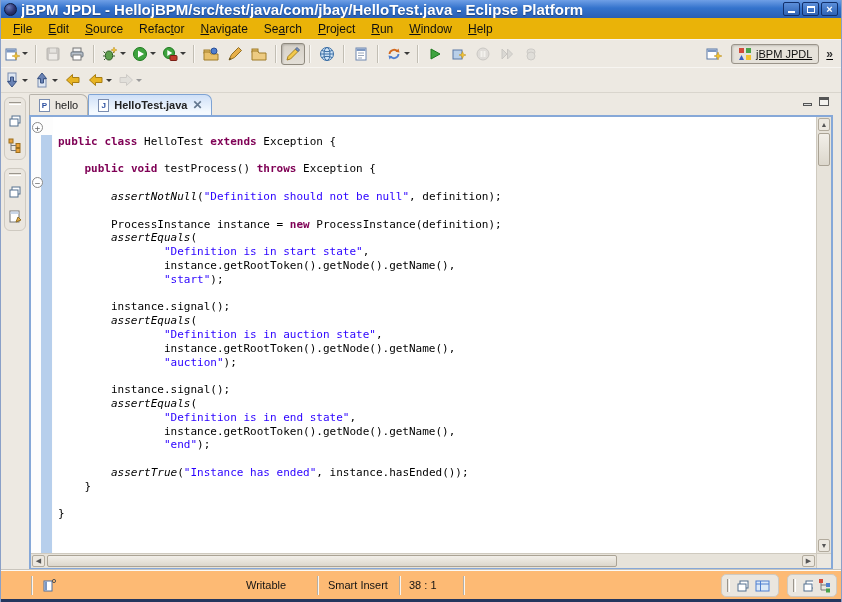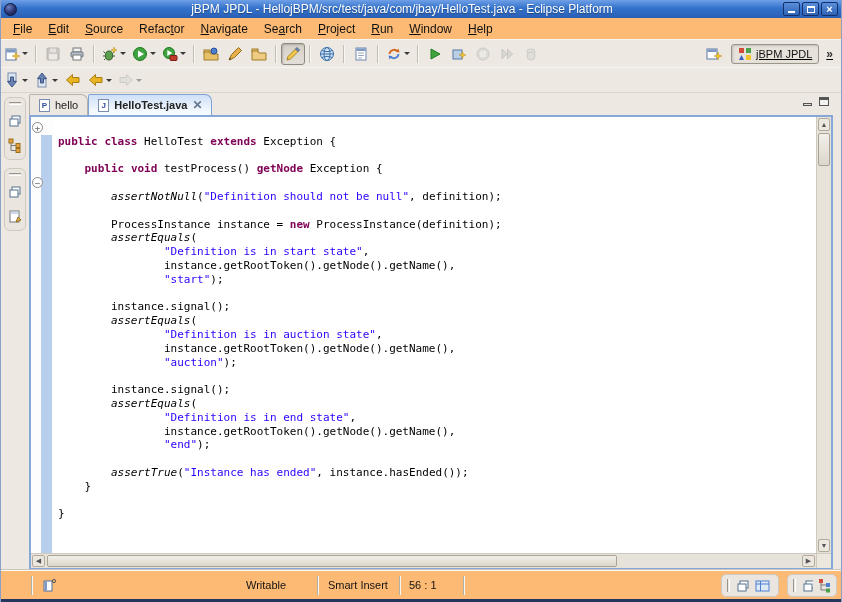--- a/index.html
+++ b/index.html
@@ -8,31 +8,31 @@
   .win { position:relative; width:842px; height:602px; background:#ede9e2;
          border-left:1px solid #8aa0c8; border-right:1px solid #8aa0c8; }
 
   
   .titlebar { position:absolute; left:0; top:0; right:0; height:18px;
     background:linear-gradient(#6f9fe6 0%,#3473cc 45%,#2a5fb4 100%);
     display:flex; align-items:center; }
   .app-icon { width:13px; height:13px; margin:0 4px 0 3px; border-radius:50%;
     background:radial-gradient(circle at 35% 30%, #6d7fc0 0%, #2a3370 55%, #141b44 100%);
     border:1px solid #101a3e; }
-  .title { flex:1; text-align:center; color:#fff; font-size:12px; font-weight:normal;
+  .title { flex:1; color:#fff; font-size:15px; font-weight:bold;
     text-shadow:0 1px 1px rgba(0,0,0,.35); white-space:nowrap; overflow:hidden; }
   .winbtns { display:flex; gap:2px; margin-right:3px; }
   .wbtn { width:17px; height:14px; border:1px solid #12306b; border-radius:2px;
     background:linear-gradient(#5b8ed9,#2f63b5); display:flex; align-items:center; justify-content:center; }
   .glyph-min { width:7px; height:2px; background:#fff; margin-top:6px; }
   .glyph-max { width:8px; height:7px; border:1px solid #fff; border-top:2px solid #fff; }
   .glyph-x { color:#fff; font-size:11px; font-weight:bold; line-height:10px; }
 
   
-  .menubar { position:absolute; left:0; top:18px; right:0; height:21px; background:#fdba74;
+  .menubar { position:absolute; left:0; top:18px; right:0; height:21px; background:#eab308;
     display:flex; align-items:center; padding-left:4px; }
   .menu-item { font-size:12px; color:#111; padding:2px 8px; cursor:default; }
 
   
   .toolbar { position:absolute; left:0; right:0; background:#ede9e2; display:flex; align-items:center;
     border-top:1px solid #f7f5f1; }
   .tb1 { top:39px; height:28px; }
   .tb2 { top:67px; height:26px; border-bottom:1px solid #d9d5cd; }
   .tbi { height:22px; min-width:24px; padding:0 2px; display:flex; align-items:center; justify-content:center;
     border:1px solid transparent; border-radius:3px; }
@@ -389,21 +389,21 @@
           <div id="folds">
               <div class="fold" style="top: 5px;">+</div>
               <div class="fold" style="top: 60.2px;">−</div>
             </div>
         </div>
         <div class="codewrap">
           <div id="code">
               <div class="cl"></div>
               <div class="cl"><span class="kw">public</span><span> </span><span class="kw">class</span><span> HelloTest </span><span class="kw">extends</span><span> Exception {</span></div>
               <div class="cl"></div>
-              <div class="cl"><span>    </span><span class="kw">public</span><span> </span><span class="kw">void</span><span> testProcess() </span><span class="kw">getNode</span><span> Exception {</span></div>
+              <div class="cl"><span>    </span><span class="kw">public</span><span> </span><span class="kw">void</span><span> testProcess() </span><span class="kw">throws</span><span> Exception {</span></div>
               <div class="cl"></div>
               <div class="cl"><span>        </span><span class="it">assertNotNull</span><span>(</span><span class="str">"Definition should not be null"</span><span>, definition);</span></div>
               <div class="cl"></div>
               <div class="cl"><span>        ProcessInstance instance = </span><span class="kw">new</span><span> ProcessInstance(definition);</span></div>
               <div class="cl"><span>        </span><span class="it">assertEquals</span><span>(</span></div>
               <div class="cl"><span>                </span><span class="str">"Definition is in start state"</span><span>,</span></div>
               <div class="cl"><span>                instance.getRootToken().getNode().getName(),</span></div>
               <div class="cl"><span>                </span><span class="str">"start"</span><span>);</span></div>
               <div class="cl"></div>
               <div class="cl"><span>        instance.signal();</span></div>
@@ -443,21 +443,21 @@
     <div class="ssep" style="left:30px"></div>
     <svg width="16" height="16" style="position:absolute;left:40px;top:6px">
         <rect x="3" y="4" width="8" height="10" fill="#fff" stroke="#4f6f9f"></rect>
         <rect x="3.5" y="4.5" width="2.5" height="9" fill="#7c97c1"></rect>
         <circle cx="13" cy="4" r="1.6" fill="none" stroke="#555"></circle>
       </svg>
     <div class="ssep" style="left:316px"></div>
     <div class="sfield" style="left:245px">Writable</div>
     <div class="sfield" style="left:327px">Smart Insert</div>
     <div class="ssep" style="left:398px"></div>
-    <div class="sfield" style="left:408px">56 : 1</div>
+    <div class="sfield" style="left:408px">38 : 1</div>
     <div class="ssep" style="left:462px"></div>
 
     <div class="sr-panel" style="left:720px;width:58px">
       <div class="sr-handle"></div>
       <svg width="15" height="15">
           <rect x="5" y="3" width="8" height="7" fill="#fff" stroke="#55708f"></rect>
           <rect x="3" y="6" width="8" height="7" fill="#fff" stroke="#55708f"></rect>
         </svg>
       <svg width="15" height="15">
           <rect x="1" y="3" width="13" height="10" fill="#dce9f7" stroke="#4f7fd0"></rect>

